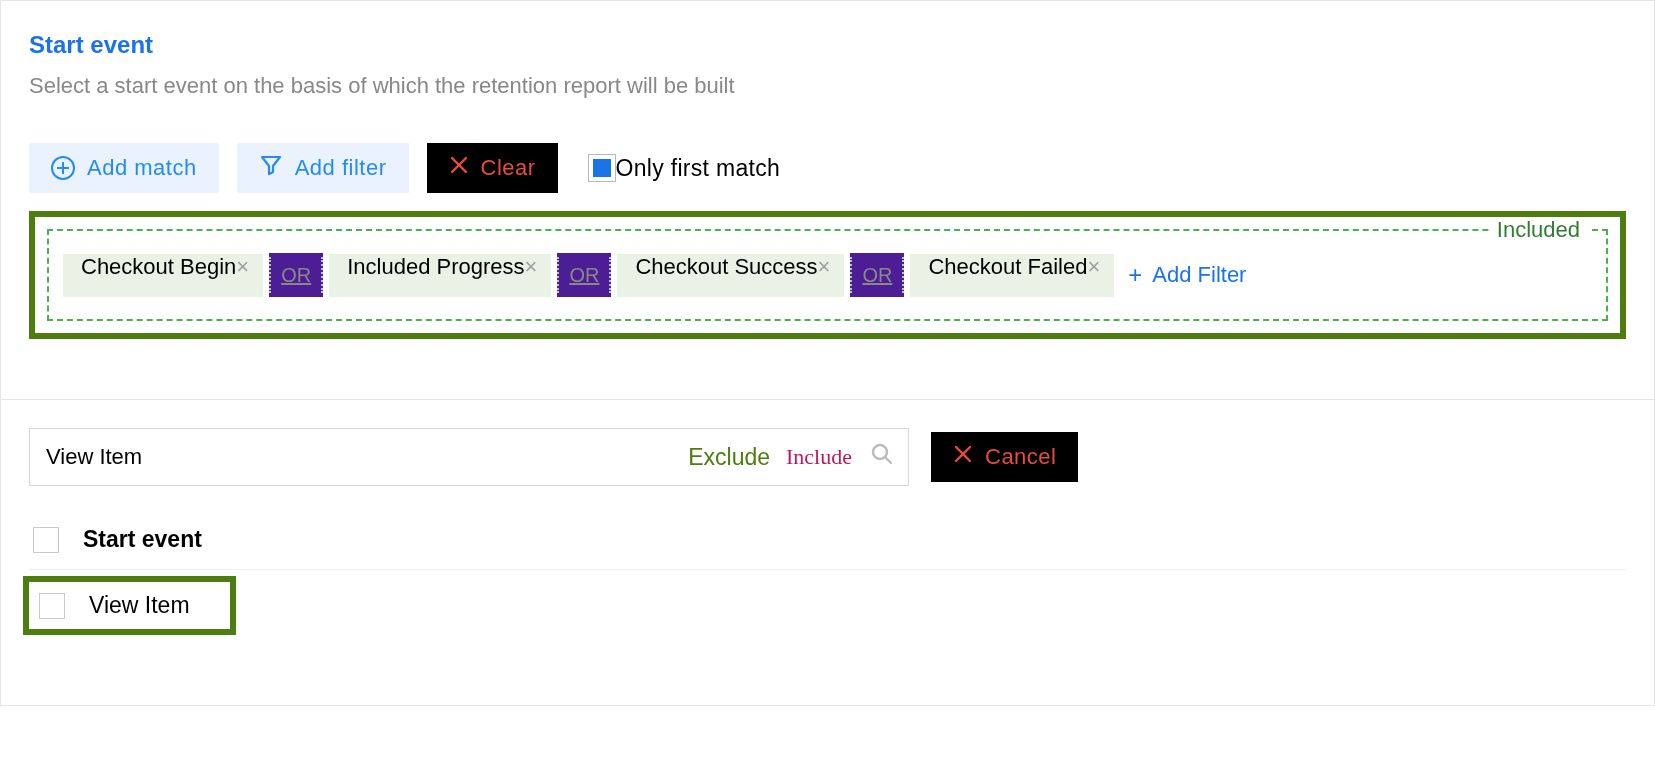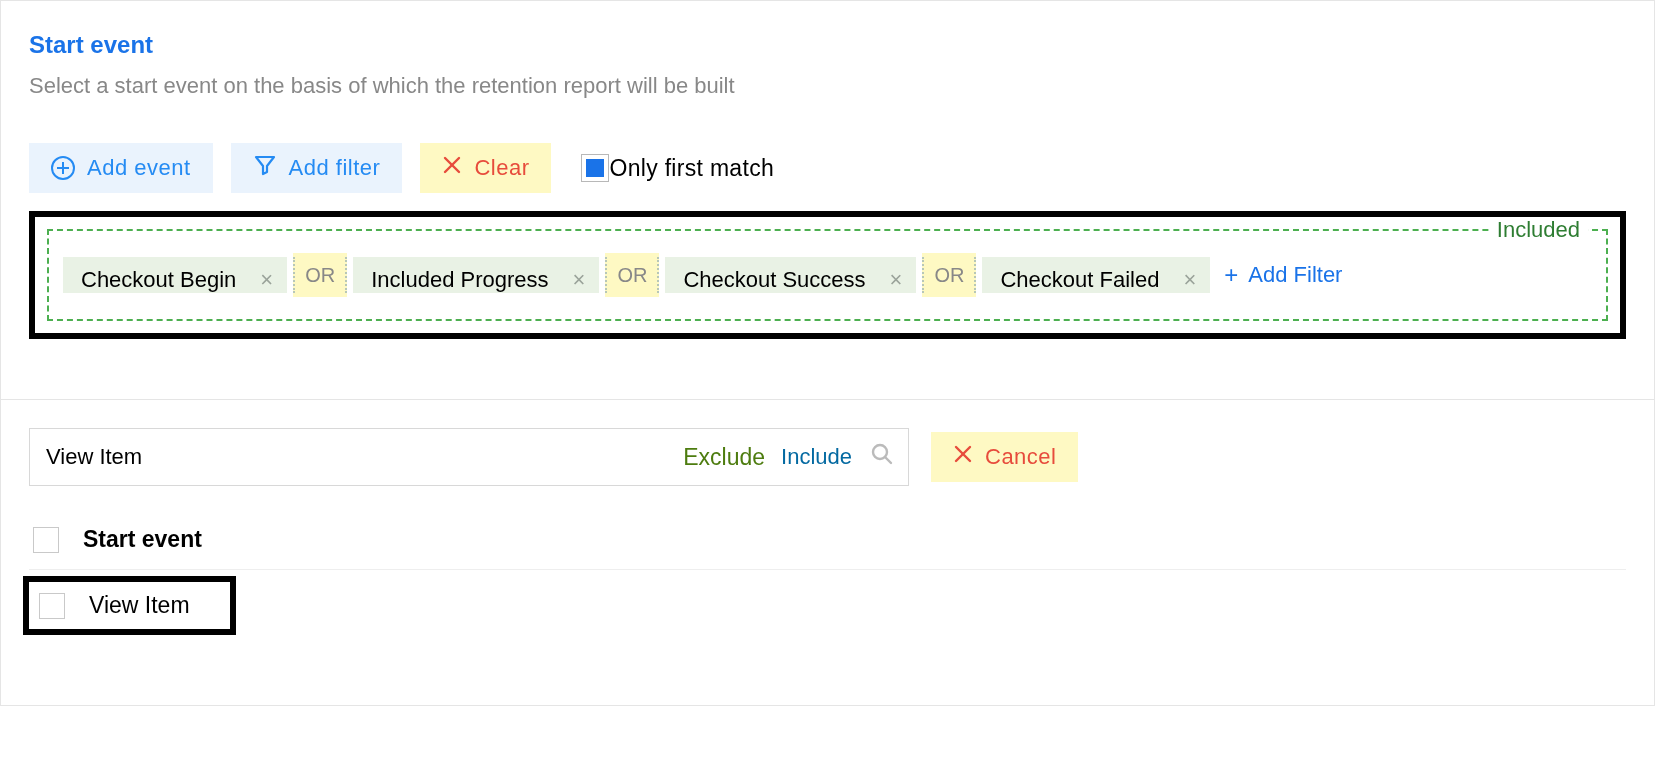--- a/index.html
+++ b/index.html
@@ -41,21 +41,21 @@
     font-size: 22px;
     cursor: pointer;
     user-select: none;
     letter-spacing: 0.5px;
   }
   .btn-blue {
     background: #eaf3fd;
     color: #258bf3;
   }
   .btn-red {
-    background: #fef9c3;
+    background: #000000;
     color: #e74c3c;
   }
   .icon-plus-circle {
     width: 24px; height: 24px;
     border: 2.5px solid #258bf3;
     border-radius: 50%;
     display: inline-flex;
     align-items: center;
     justify-content: center;
     position: relative;
@@ -82,21 +82,21 @@
     align-items: center;
     justify-content: center;
   }
   .checkbox-inner {
     width: 18px; height: 18px;
     background: #1a73e8;
   }
   .checkbox-label { font-size: 23px; letter-spacing: 0.3px;}
 
   .highlight-border {
-    border: 6px solid #000000;
+    border: 6px solid #4d7c0f;
     padding: 12px;
   }
 
   .included-group {
     border: 2px dashed #4caf50;
     position: relative;
     padding: 22px 14px 22px 14px;
     display: flex;
     align-items: center;
     gap: 0;
@@ -106,41 +106,41 @@
     top: -14px;
     right: 18px;
     background: #fff;
     padding: 0 8px;
     color: #2e7d32;
     font-size: 22px;
   }
   .chip {
     background: #e9f2e5;
     display: inline-flex;
-    align-items: flex-end;
-    height: 36px;
+    align-items: flex-start;
+    height: 43px;
     padding: 0 14px 0 18px;
     font-size: 22px;
-    gap: 24px;
   }
   .chip-x {
     color: #9aa39a;
     font-size: 22px;
     cursor: pointer;
   }
   .or-chip {
-    background: #fef9c3;
+    background: #4c1d95;
     height: 44px;
     display: inline-flex;
     align-items: center;
     position: relative;
     padding: 0 12px;
     color: #888;
     font-size: 20px;
     margin: 0 6px 0 6px;
+    text-decoration: underline;
   }
   .or-chip::before, .or-chip::after {
     content: "";
     position: absolute;
     top: 4px; bottom: 4px;
     border-left: 2px dotted #b7c7b7;
   }
   .or-chip::before { left: 0; }
   .or-chip::after  { right: 0; }
 
@@ -178,21 +178,21 @@
     padding: 0 14px;
   }
   .search-input {
     flex: 1;
     border: none;
     outline: none;
     font-size: 22px;
     font-family: inherit;
   }
   .link-red { color: #4d7c0f; cursor: pointer; padding: 0 8px; font-size: 23px;}
-  .link-green { color: #0369a1; cursor: pointer; padding: 0 8px; font-size: 22px;}
+  .link-green { color: #be185d; cursor: pointer; padding: 0 8px; font-size: 22px; font-family: Liberation Serif, serif;}
   .search-icon {
     width: 24px; height: 24px;
     margin-left: 10px;
     color: #bbb;
   }
 
   .list { margin-top: 24px; }
   .list-row {
     display: flex;
     align-items: center;
@@ -223,21 +223,21 @@
 </head>
 <body>
 
 <div class="panel-top">
   <div class="title">Start event</div>
   <div class="subtitle">Select a start event on the basis of which the retention report will be built</div>
 
   <div class="toolbar">
     <div class="btn btn-blue">
       <span class="icon-plus-circle"></span>
-      <span>Add event</span>
+      <span>Add match</span>
     </div>
     <div class="btn btn-blue">
       <span>
         <svg width="24" height="24" viewBox="0 0 24 24" fill="none" stroke="#258bf3" stroke-width="2.2" stroke-linejoin="round" stroke-linecap="round">
           <path d="M3 4h18l-7 9v6l-4 2v-8L3 4z"></path>
         </svg>
       </span>
       <span>Add filter</span>
     </div>
     <div class="btn btn-red">

